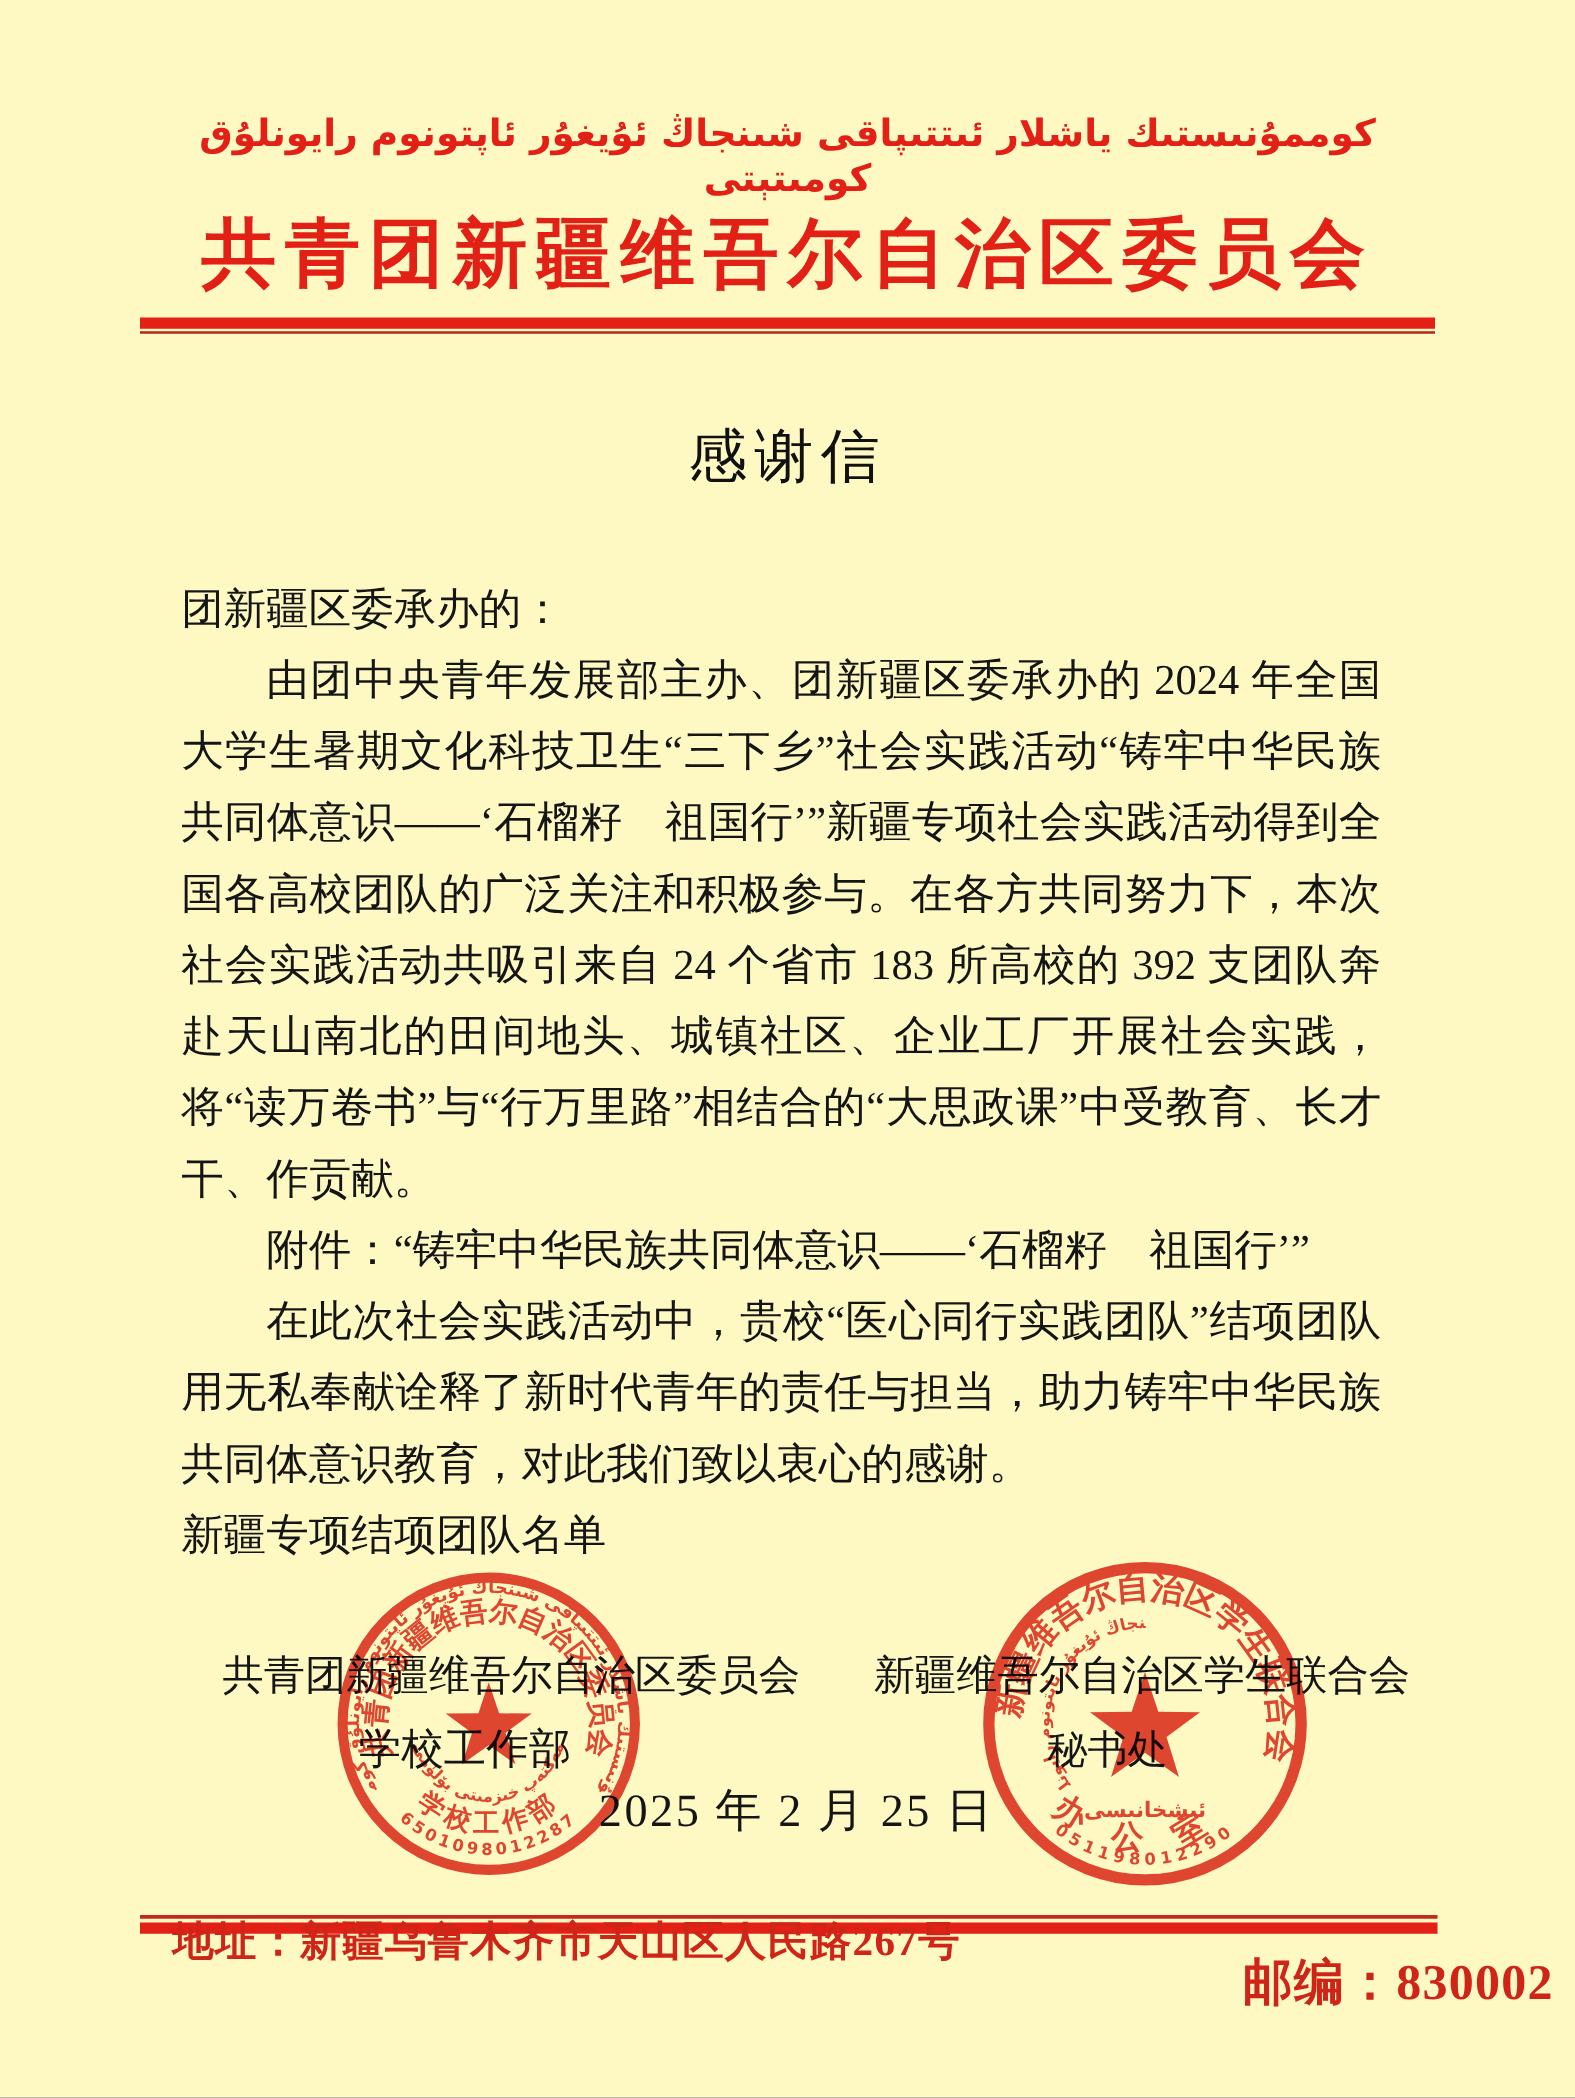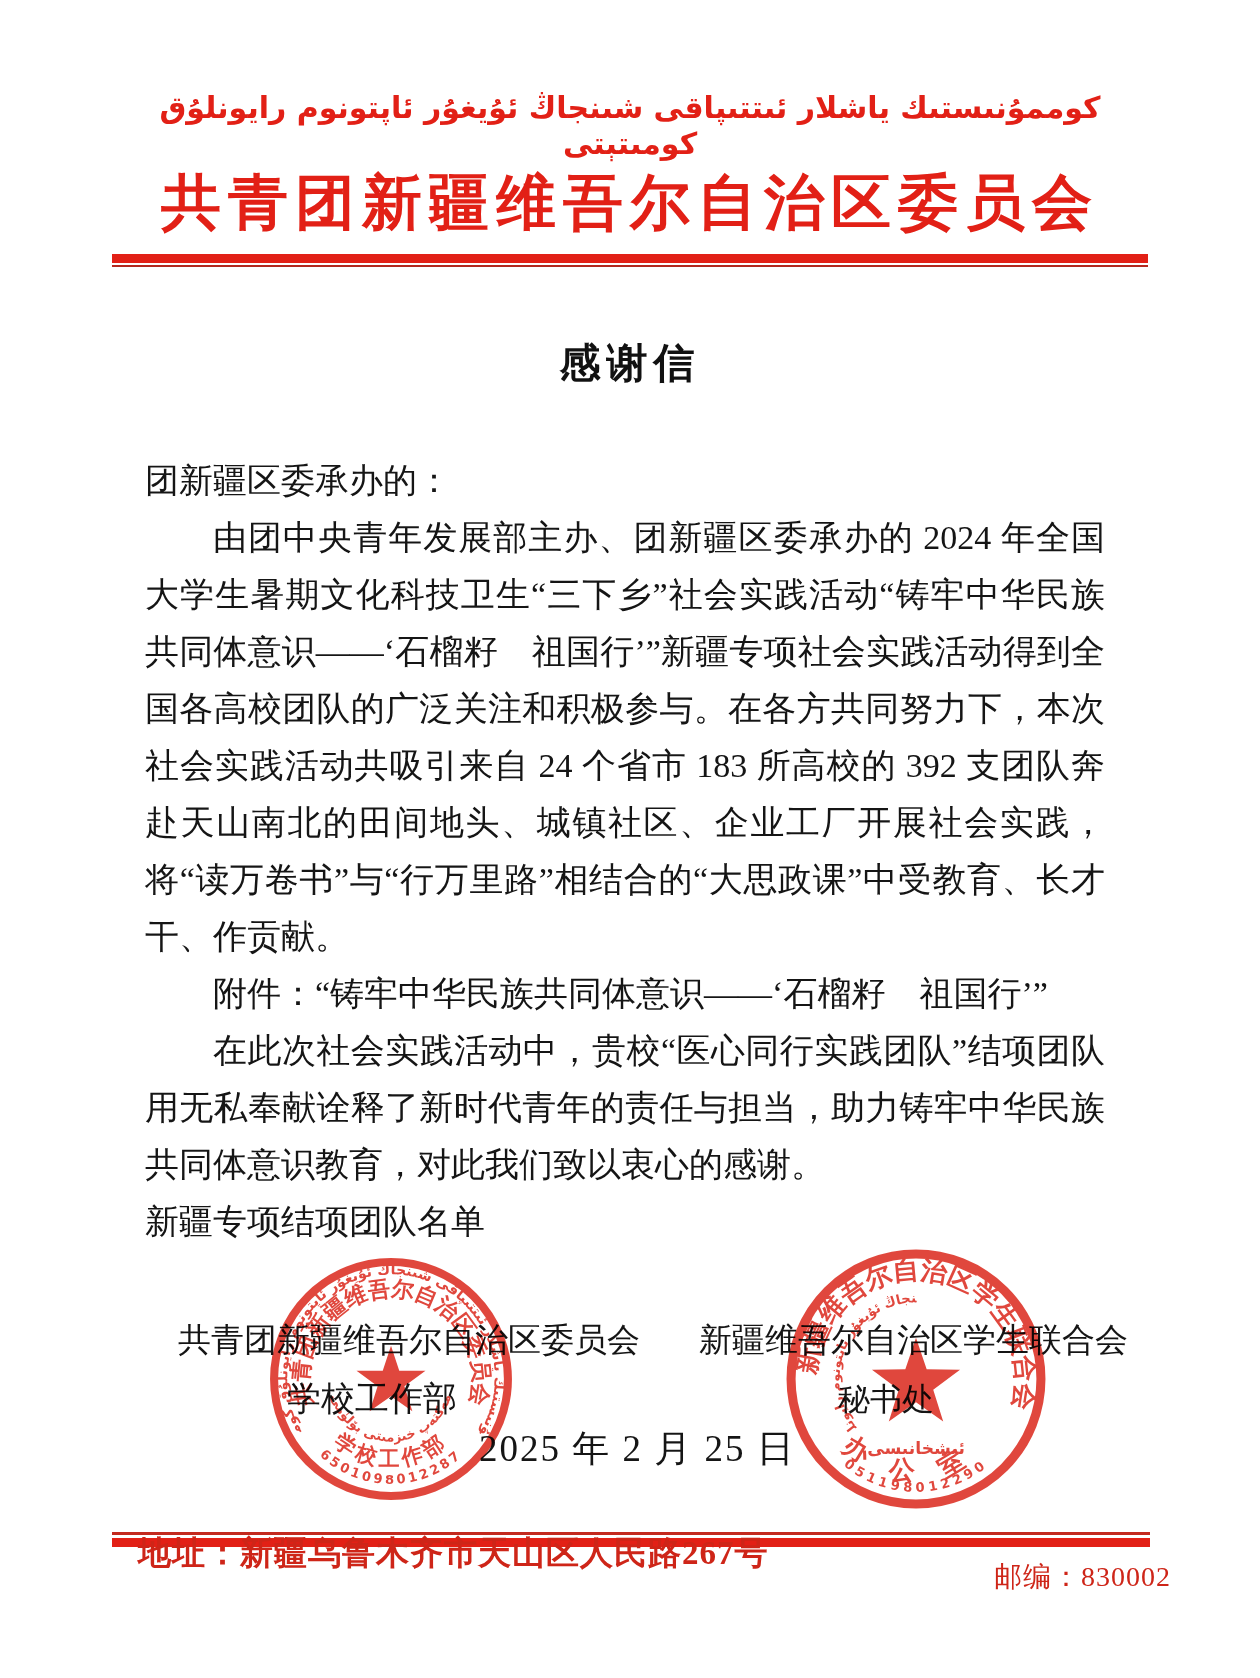--- a/index.html
+++ b/index.html
@@ -1,38 +1,38 @@
 <!DOCTYPE html>
 <html><head>
 <meta charset="utf-8">
 <style>
   html,body{margin:0;padding:0;background:#888;}
   .page{
     position:relative;width:1260px;height:1678px;margin:0 auto;
-    background:#ffffff;overflow:hidden;
+    background:#fef9c3;overflow:hidden;
     font-family:"Liberation Serif","DejaVu Serif",serif;color:#151515;
   }
   
   .masthead{padding-top:90px;}
   .masthead-uy{
     text-align:center;color:#e22016;font-weight:bold;
     font-family:"DejaVu Sans",sans-serif;font-size:30px;line-height:1.2;
     padding:0 130px;
   }
   .masthead-cn{
     margin-top:8px;text-align:center;color:#e22016;font-weight:bold;
     font-size:60px;letter-spacing:7px;line-height:1.1;white-space:nowrap;
   }
   .masthead-rule{margin:18px 112px 0 112px;}
   .masthead-rule .thick{height:9px;background:#e22016;}
   .masthead-rule .gap{height:2px;background:transparent;}
   .masthead-rule .thin{height:2px;background:#b3281f;}
   
   .letter-title{
-    margin:74px 0 0 0;text-align:center;font-size:41px;font-weight:bold;
+    margin:74px 0 0 0;text-align:center;font-size:47px;font-weight:normal;
     letter-spacing:6px;line-height:1.1;color:#111;
   }
   
   .letter-body{
     margin:66px 150px 0 145px;width:960px;
     font-size:34px;line-height:57px;text-align:justify;
   }
   .letter-body p{margin:0;padding:0;}
   .indent{text-indent:2em;}
   .attach2{padding-left:194px;}
@@ -51,21 +51,21 @@
   .stamp-right{left:782px;top:1245px;width:268px;height:268px;}
   .stamp text{fill:#dd3327;font-weight:bold;}
   .stamp .uy{font-family:"DejaVu Sans",sans-serif;font-weight:bold;}
   .stamp .num{font-family:"DejaVu Sans",sans-serif;font-weight:bold;}
   
   .footer-rule{position:absolute;left:112px;right:110px;top:1532px;}
   .footer-rule .thin{height:3px;background:#c32a1f;}
   .footer-rule .gap{height:3px;}
   .footer-rule .thick{height:9px;background:#e22016;}
   .footer-address{left:138px;top:1531px;color:#ce2518;font-size:33px;font-weight:bold;letter-spacing:1px;}
-  .footer-postcode{left:994px;top:1558px;color:#ce2518;font-size:28px;font-weight:normal;letter-spacing:1px;}
+  .footer-postcode{left:994px;top:1558px;color:#ce2518;font-size:40px;font-weight:bold;letter-spacing:1px;}
 </style>
 </head>
 <body>
 
 <div class="page">
 
   <div class="masthead">
     <div class="masthead-uy" dir="rtl">كوممۇنىستىك ياشلار ئىتتىپاقى شىنجاڭ ئۇيغۇر ئاپتونوم رايونلۇق كومىتېتى</div>
     <div class="masthead-cn">共青团新疆维吾尔自治区委员会</div>
     <div class="masthead-rule">

